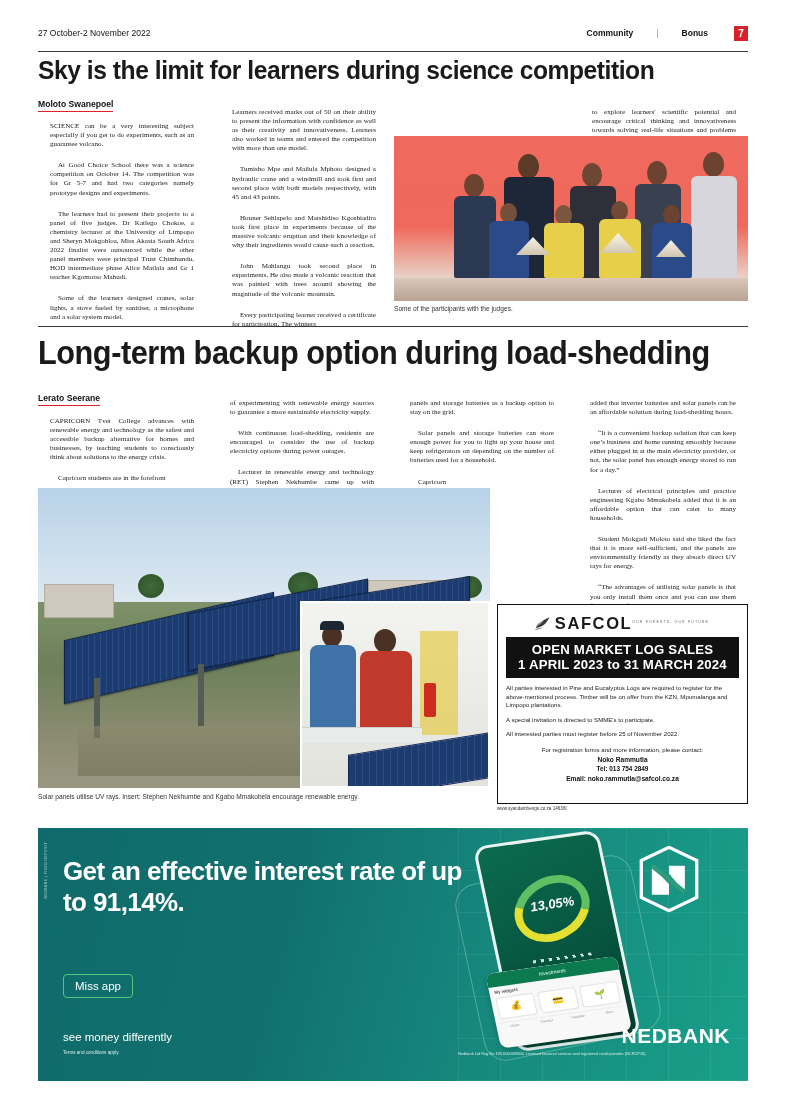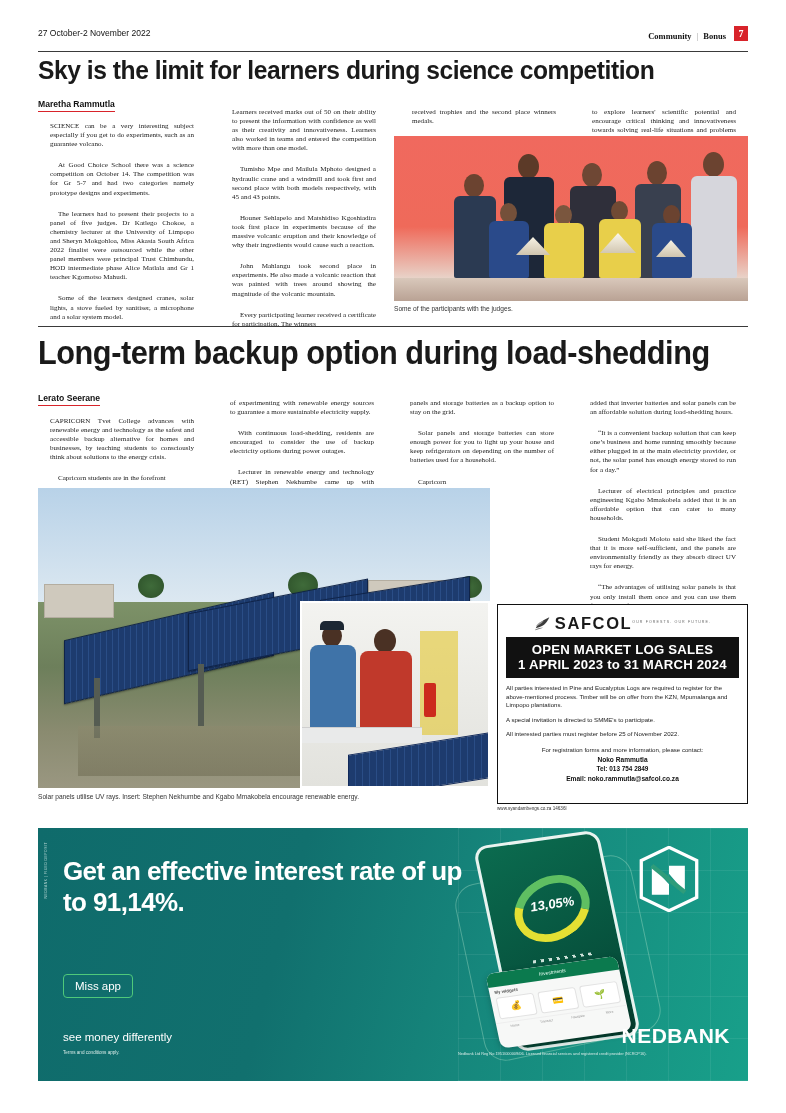--- a/index.html
+++ b/index.html
@@ -13,21 +13,21 @@
   .page { position:relative; width:786px; height:1113px; padding:0; }
 
   
   .masthead {
     position:absolute; left:38px; top:28px; width:710px; height:24px;
     display:flex; align-items:flex-start; justify-content:space-between;
     border-bottom:1px solid #3a3a3a;
     font-family:"Liberation Sans", sans-serif;
   }
   .masthead .date { font-size:8.5px; color:#111; letter-spacing:0; }
-  .masthead .right { display:flex; align-items:flex-end; gap:5px; font-size:8.5px; font-weight:bold; color:#111;font-family:Liberation Serif, serif; }
+  .masthead .right { display:flex; align-items:flex-start; gap:23px; font-size:8.5px; font-weight:bold; color:#111; }
   .masthead .sep { color:#999; font-weight:normal; }
   .pagebadge {
     background:#d8232a; color:#fff; font-weight:bold; font-size:10px;
     width:14px; height:15px; display:flex; align-items:center; justify-content:center;
     margin-left:3px; margin-top:-2px;
   }
 
   
   .headline {
     font-family:"Liberation Sans", sans-serif;
@@ -205,39 +205,35 @@
       <span>Community</span>
       <span class="sep">|</span>
       <span>Bonus</span>
       <span class="pagebadge">7</span>
     </div>
   </div>
 
   <div class="headline h1a">Sky is the limit for learners during science competition</div>
 
   <div style="position:absolute;left:38px;top:93px;">
-    <span class="byline">Maretha Rammutla</span>
+    <span class="byline">Moloto Swanepoel</span>
   </div>
 
   <div class="col" id="a1c1" style="left:38px;top:110px;width:168px;">
       <p class="first">SCIENCE can be a very interesting subject especially if you get to do experiments, such as an guarantee volcano.</p>
       <p>At Good Choice School there was a science competition on October 14. The competition was for Gr 5-7 and had two categories namely prototype designs and experiments.</p>
       <p>The learners had to present their projects to a panel of five judges. Dr Katlego Chokoe, a chemistry lecturer at the University of Limpopo and Sheryn Mokgohloa, Miss Akasia South Africa 2022 finalist were outsourced while the other panel members were principal Trust Chimhundu, HOD intermediate phase Alice Matlala and Gr 1 teacher Kgomotso Mahudi.</p>
       <p>Some of the learners designed cranes, solar lights, a stove fueled by sanitiser, a microphone and a solar system model.</p>
     </div>
   <div class="col" id="a1c2" style="left:220px;top:96px;width:168px;">
       <p class="first">Learners received marks out of 50 on their ability to present the information with confidence as well as their creativity and innovativeness. Learners also worked in teams and entered the competition with more than one model.</p>
       <p>Tumisho Mpe and Mailula Mphoto designed a hydraulic crane and a windmill and took first and second place with both models respectively, with 45 and 43 points.</p>
       <p>Houner Sehlapelo and Matshidiso Kgoshiadira took first place in experiments because of the massive volcanic eruption and their knowledge of why their ingredients would cause such a reaction.</p>
       <p>John Mahlangu took second place in experiments. He also made a volcanic reaction that was painted with trees around showing the magnitude of the volcanic mountain.</p>
       <p>Every participating learner received a certificate for participation. The winners</p>
-    </div>
-  <div class="col" id="a1c3" style="left:400px;top:96px;width:168px;">
-      <p class="first">received trophies and the second place winners medals.</p>
-      <p>The school wishes to host this competition yearly and partner with other schools</p>
     </div>
   <div class="col" id="a1c4" style="left:580px;top:96px;width:168px;">
       <p class="first">to explore learners' scientific potential and encourage critical thinking and innovativeness towards solving real-life situations and problems among learners.</p>
     </div>
 
   <div class="photo ph1">
     <div class="floor"></div>
 
     <div class="person" style="left:58px;width:46px;height:100px;">
       <div class="head" style="left:12px;top:-4px;width:20px;height:23px;background:#6b4330;"></div>

